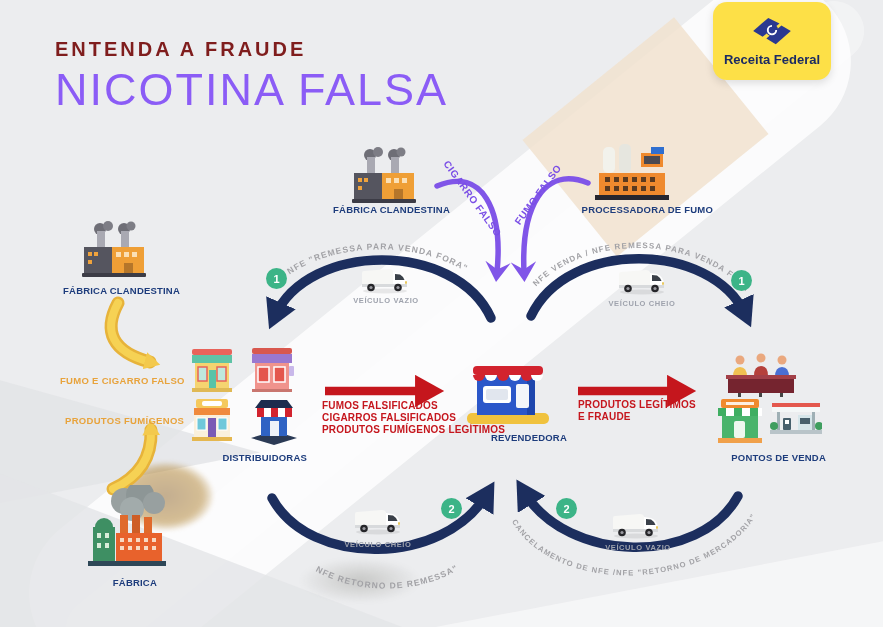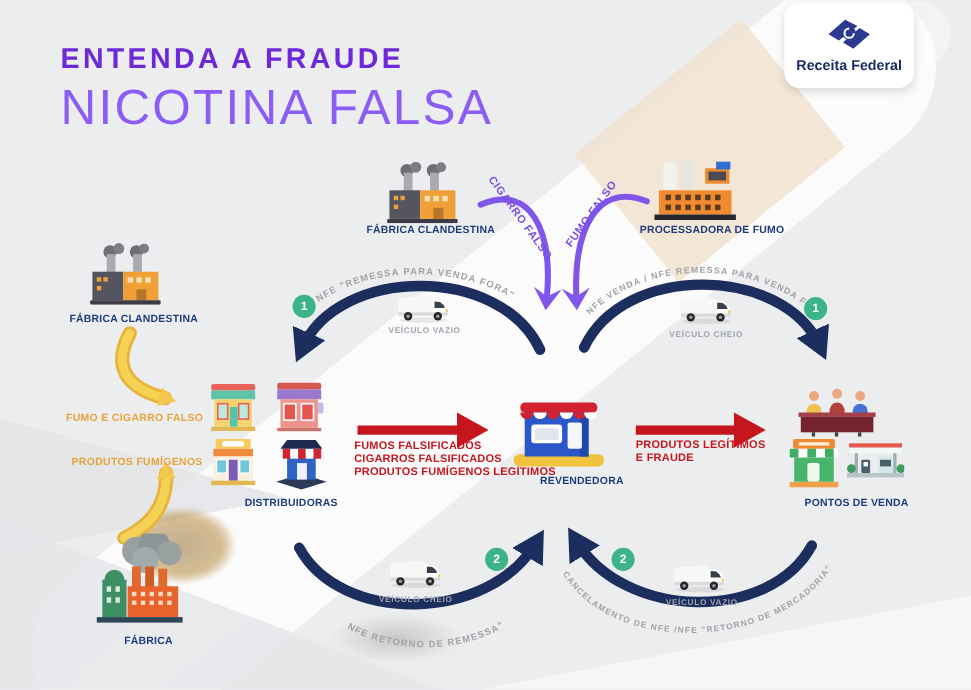--- a/index.html
+++ b/index.html
@@ -23,24 +23,24 @@
   .bg-tobacco{left:118px;top:462px;width:95px;height:68px;border-radius:50%;
           background:radial-gradient(ellipse at center,#8d6326 0%,#b0822f 55%,transparent 75%);
           opacity:.5;filter:blur(2px);}
   .bg-tobacco2{left:300px;top:558px;width:120px;height:45px;border-radius:50%;
           background:radial-gradient(ellipse at center,#9a9a94 0%,transparent 72%);
           opacity:.45;filter:blur(2px);}
   
   .flows{position:absolute;left:0;top:0;z-index:2;}
   .ui{position:absolute;z-index:3;}
   
-  .eyebrow{color:#6d28d9;font-size:26px;font-weight:800;letter-spacing:3px;}
+  .eyebrow{color:#7f1d1d;font-size:20px;font-weight:800;letter-spacing:3px;}
   .main-title{color:#8b5cf6;font-size:45px;font-weight:400;letter-spacing:2px;margin-top:3px;}
   
-  .logo-card{left:713px;top:2px;width:118px;height:78px;background:#ffffff;border-radius:14px;
+  .logo-card{left:713px;top:2px;width:118px;height:78px;background:#fde047;border-radius:14px;
              box-shadow:0 3px 8px rgba(0,0,0,.13);display:flex;flex-direction:column;
              align-items:center;justify-content:center;gap:4px;}
   .logo-label{color:#1b2a63;font-size:13px;font-weight:800;}
   
   .nlabel{color:#1d3c7c;font-size:9.5px;font-weight:800;text-align:right;letter-spacing:.2px;line-height:11px;}
   .glabel{color:#e8a33c;font-size:9.5px;font-weight:800;letter-spacing:.3px;}
   .rlines{color:#c5161d;font-size:10px;font-weight:800;line-height:12px;letter-spacing:.2px;}
   .plabel{color:#7a4ee6;font-size:10px;font-weight:800;letter-spacing:.6px;text-align:center;}
   .vanlabel{color:#9fa3ad;font-size:7.5px;font-weight:800;letter-spacing:.6px;text-align:center;}
   .step{width:21px;height:21px;border-radius:50%;background:#3cb487;color:#fff;font-size:11px;

